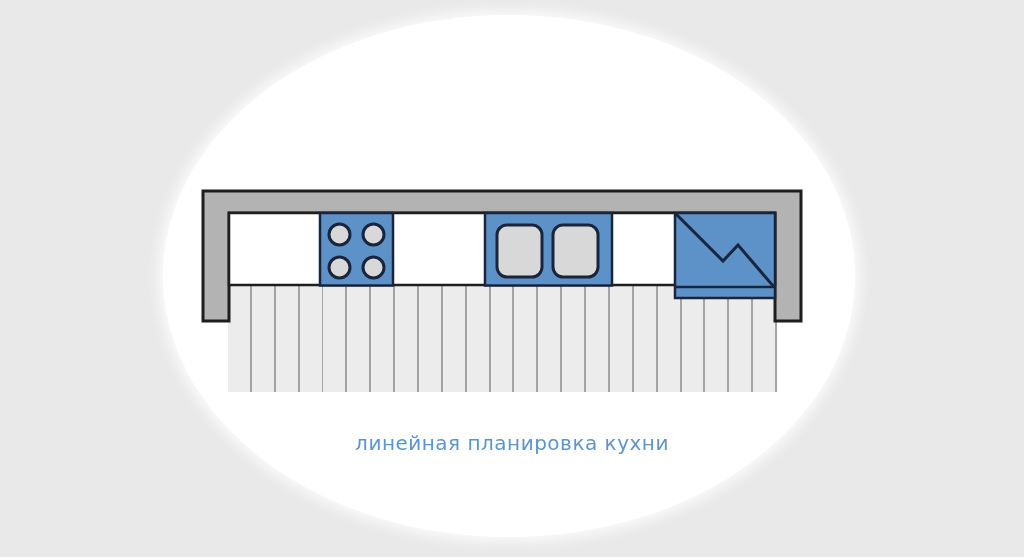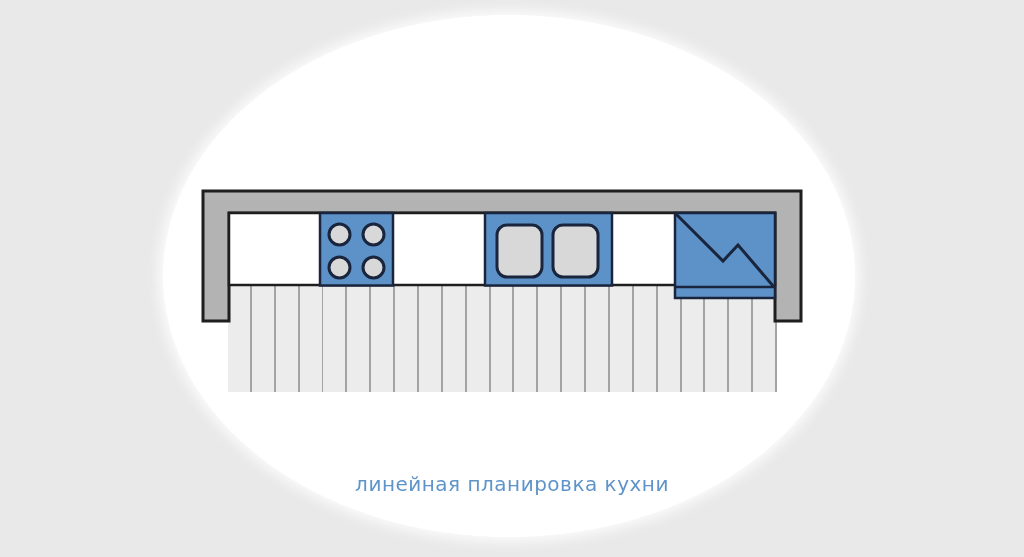--- a/index.html
+++ b/index.html
@@ -83,15 +83,15 @@
       <rect x="553" y="225" width="45" height="52" rx="10" ry="10" stroke-width="3" fill="#d8d8d8" stroke="#19253c"></rect>
     </g>
 
     <g>
       <rect x="675" y="213" width="100" height="85" stroke-width="2.5" fill="#5d92c8" stroke="#19253c"></rect>
       <line x1="675" y1="287" x2="775" y2="287" stroke-width="2.5" stroke="#19253c"></line>
       <polyline points="676,214 723,261 738,245 774,287" fill="none" stroke-width="3" stroke-linejoin="miter" stroke="#19253c"></polyline>
     </g>
   </svg>
 
-  <div class="caption" style="color: rgb(94, 148, 202); margin-top: 41px;">линейная планировка кухни</div>
+  <div class="caption" style="color: rgb(94, 148, 202);">линейная планировка кухни</div>
 
 </div>
 
 </body></html>

